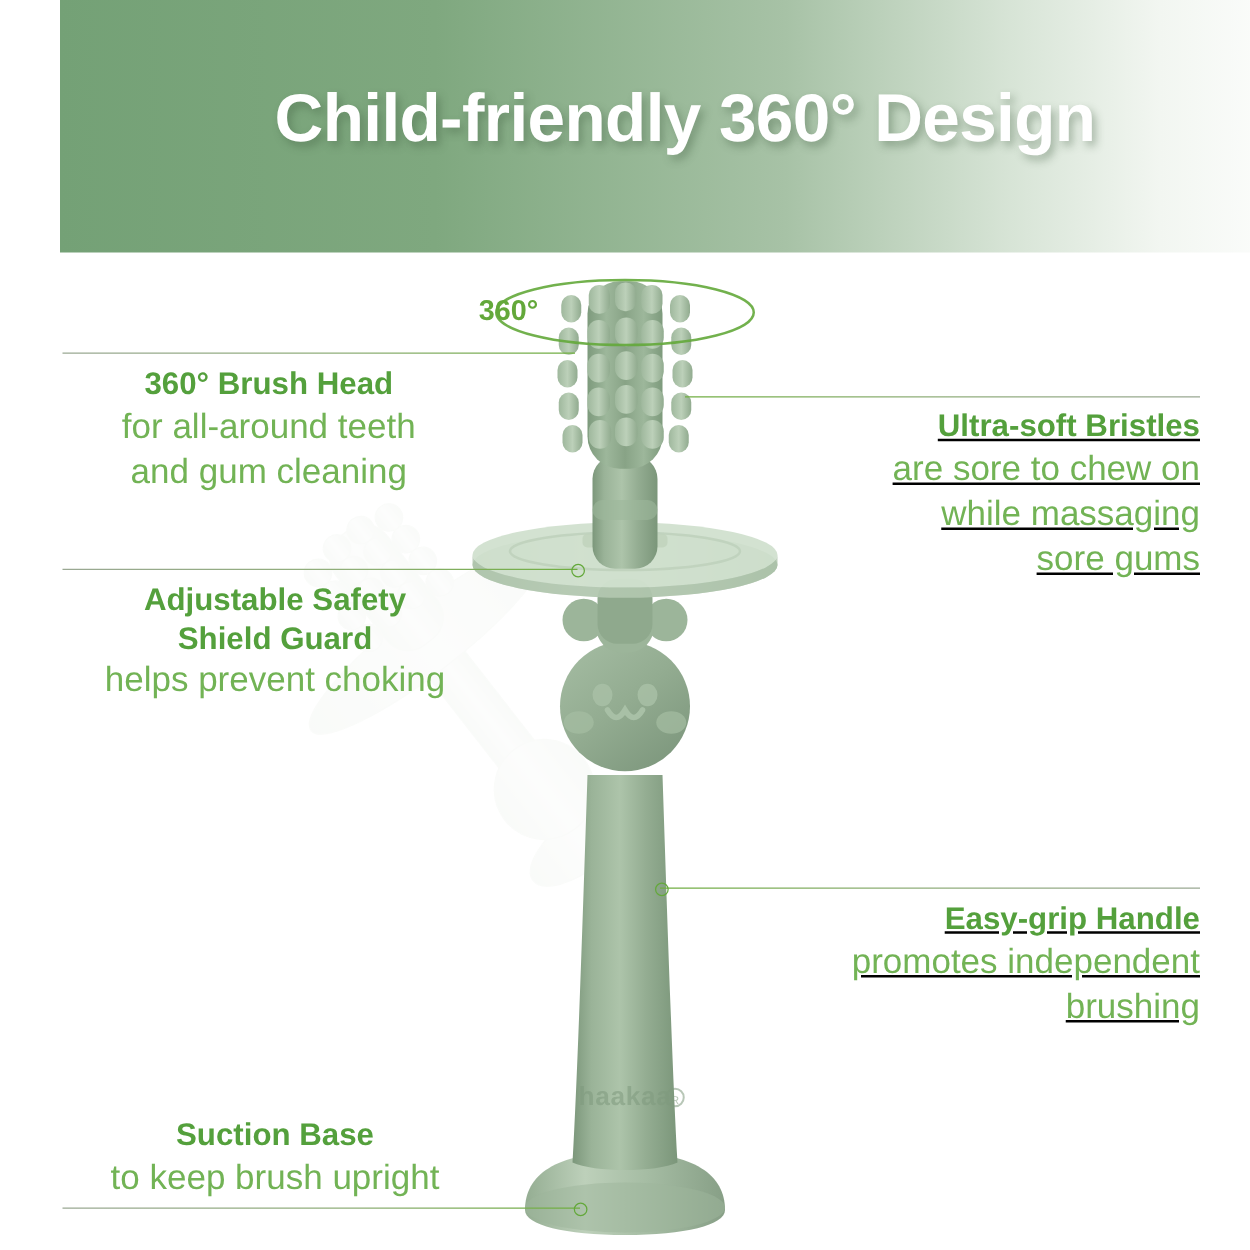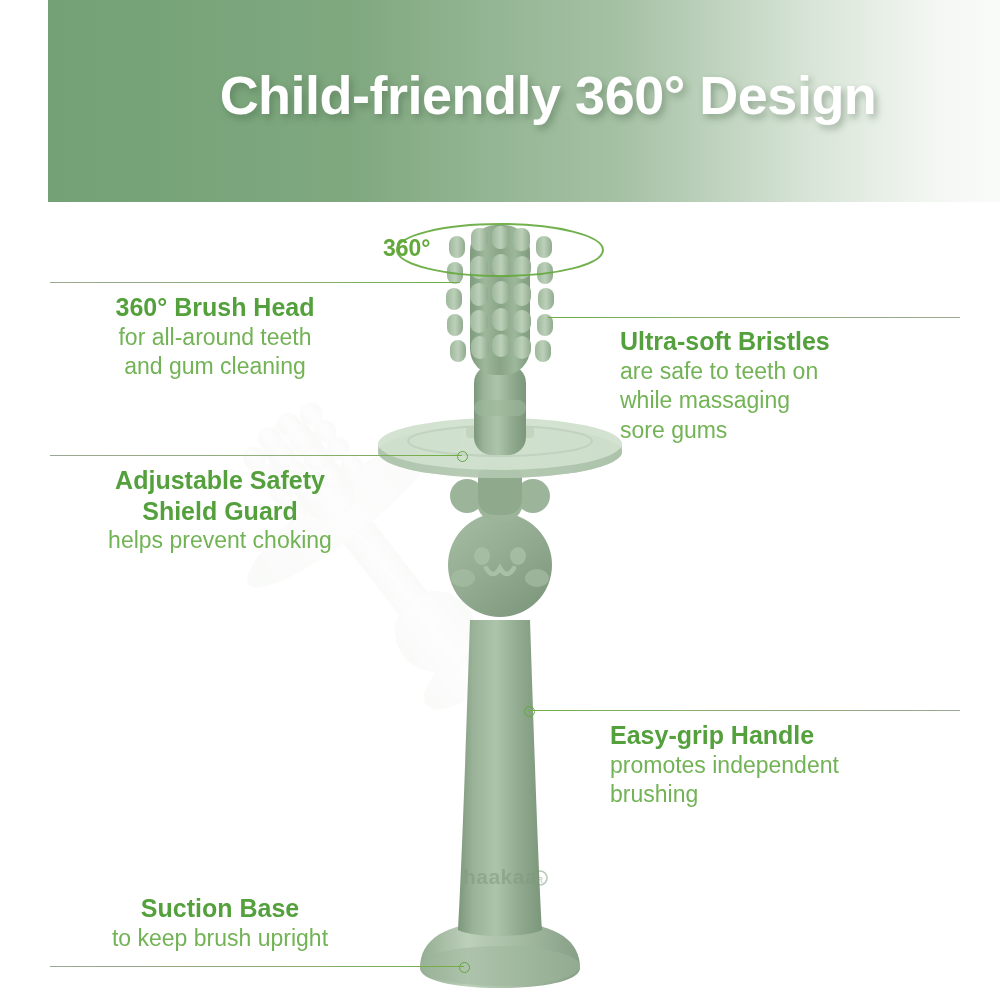--- a/index.html
+++ b/index.html
@@ -36,24 +36,24 @@
     pointer-events:none;
   }
 
   
   .callout{position:absolute;}
   .callout .head{
     font-size:25px;font-weight:bold;color:#54a03c;line-height:1.22;
     white-space:nowrap;
   }
   .callout .body{
-    font-size:23px;color:#72b355;line-height:1.30;font-weight:normal;
+    font-size:28px;color:#72b355;line-height:1.30;font-weight:normal;
   }
   .callout.left{text-align:center;}
-  .callout.right{text-align:left;}
+  .callout.right{text-align:right;text-decoration:underline;}
 
   
   .conn{
     position:absolute;height:1px;
     background:linear-gradient(90deg,#9aa893 0%,#8fae78 55%,#6fae3f 100%);
   }
   .conn.rev{
     background:linear-gradient(270deg,#9aa893 0%,#8fae78 55%,#6fae3f 100%);
   }
   .dot{
@@ -250,21 +250,21 @@
   <div class="dot" style="left:459px;top:962px;"></div>
 
   <div class="callout left" style="left:50px;top:292px;width:330px;">
     <div class="head">360° Brush Head</div>
     <div class="body">for all-around teeth</div>
     <div class="body">and gum cleaning</div>
   </div>
 
   <div class="callout right" style="left:620px;top:326px;width:340px;">
     <div class="head">Ultra-soft Bristles</div>
-    <div class="body">are safe to teeth on</div>
+    <div class="body">are sore to chew on</div>
     <div class="body">while massaging</div>
     <div class="body">sore gums</div>
   </div>
 
   <div class="callout left" style="left:50px;top:465px;width:340px;">
     <div class="head">Adjustable Safety</div>
     <div class="head">Shield Guard</div>
     <div class="body">helps prevent choking</div>
   </div>
 

